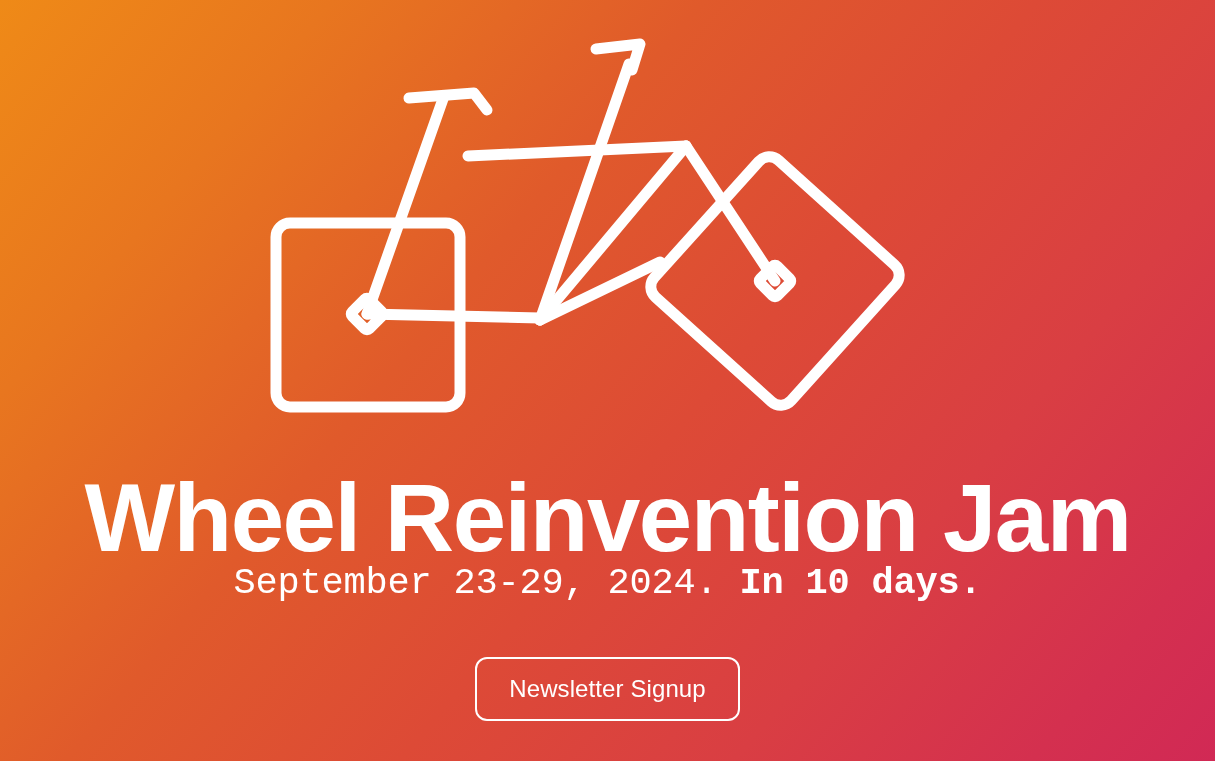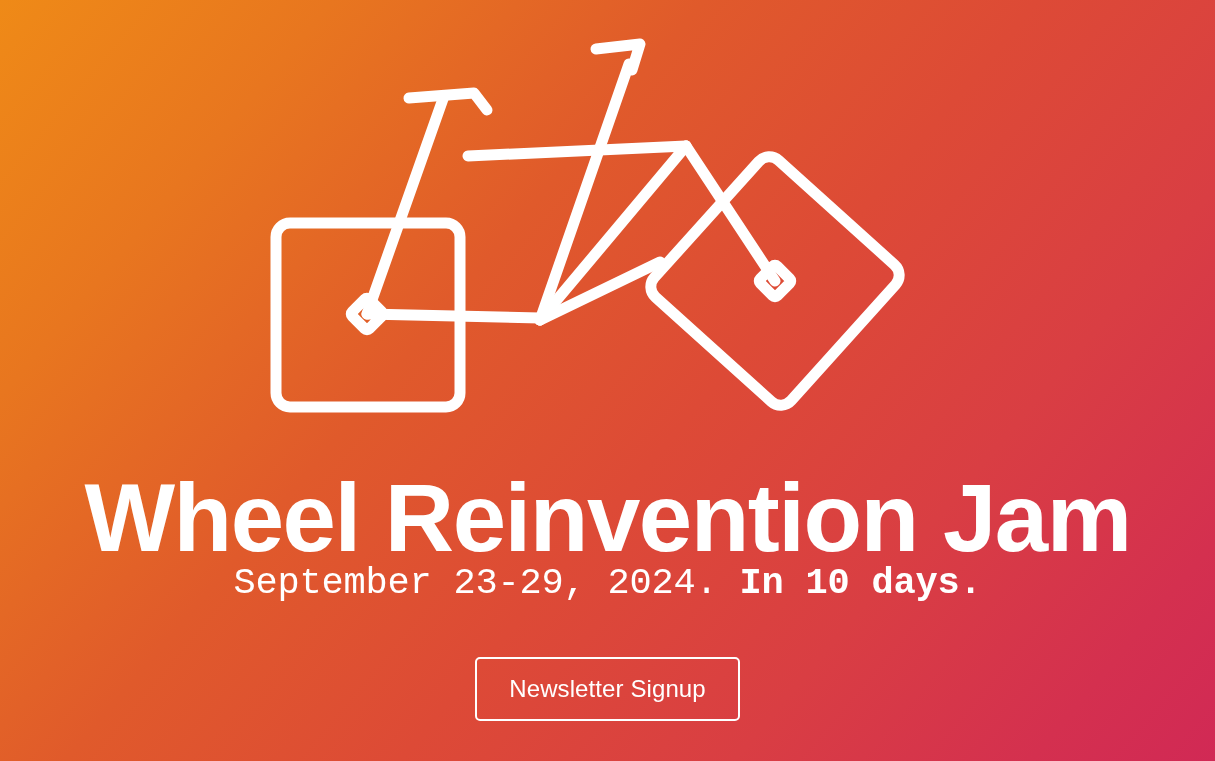--- a/index.html
+++ b/index.html
@@ -89,21 +89,21 @@
   }
 
   .btn {
     display: inline-flex;
     align-items: center;
     justify-content: center;
     height: 64px;
     padding: 0 32px;
     min-width: 260px;
     border: 2px solid #ffffff;
-    border-radius: 5px;
+    border-radius: 12px;
     background: transparent;
     color: #ffffff;
     font-family: "Liberation Sans", sans-serif;
     font-size: 24px;
     font-weight: 400;
     letter-spacing: 0.1px;
     white-space: nowrap;
     cursor: pointer;
     text-decoration: none;
   }

